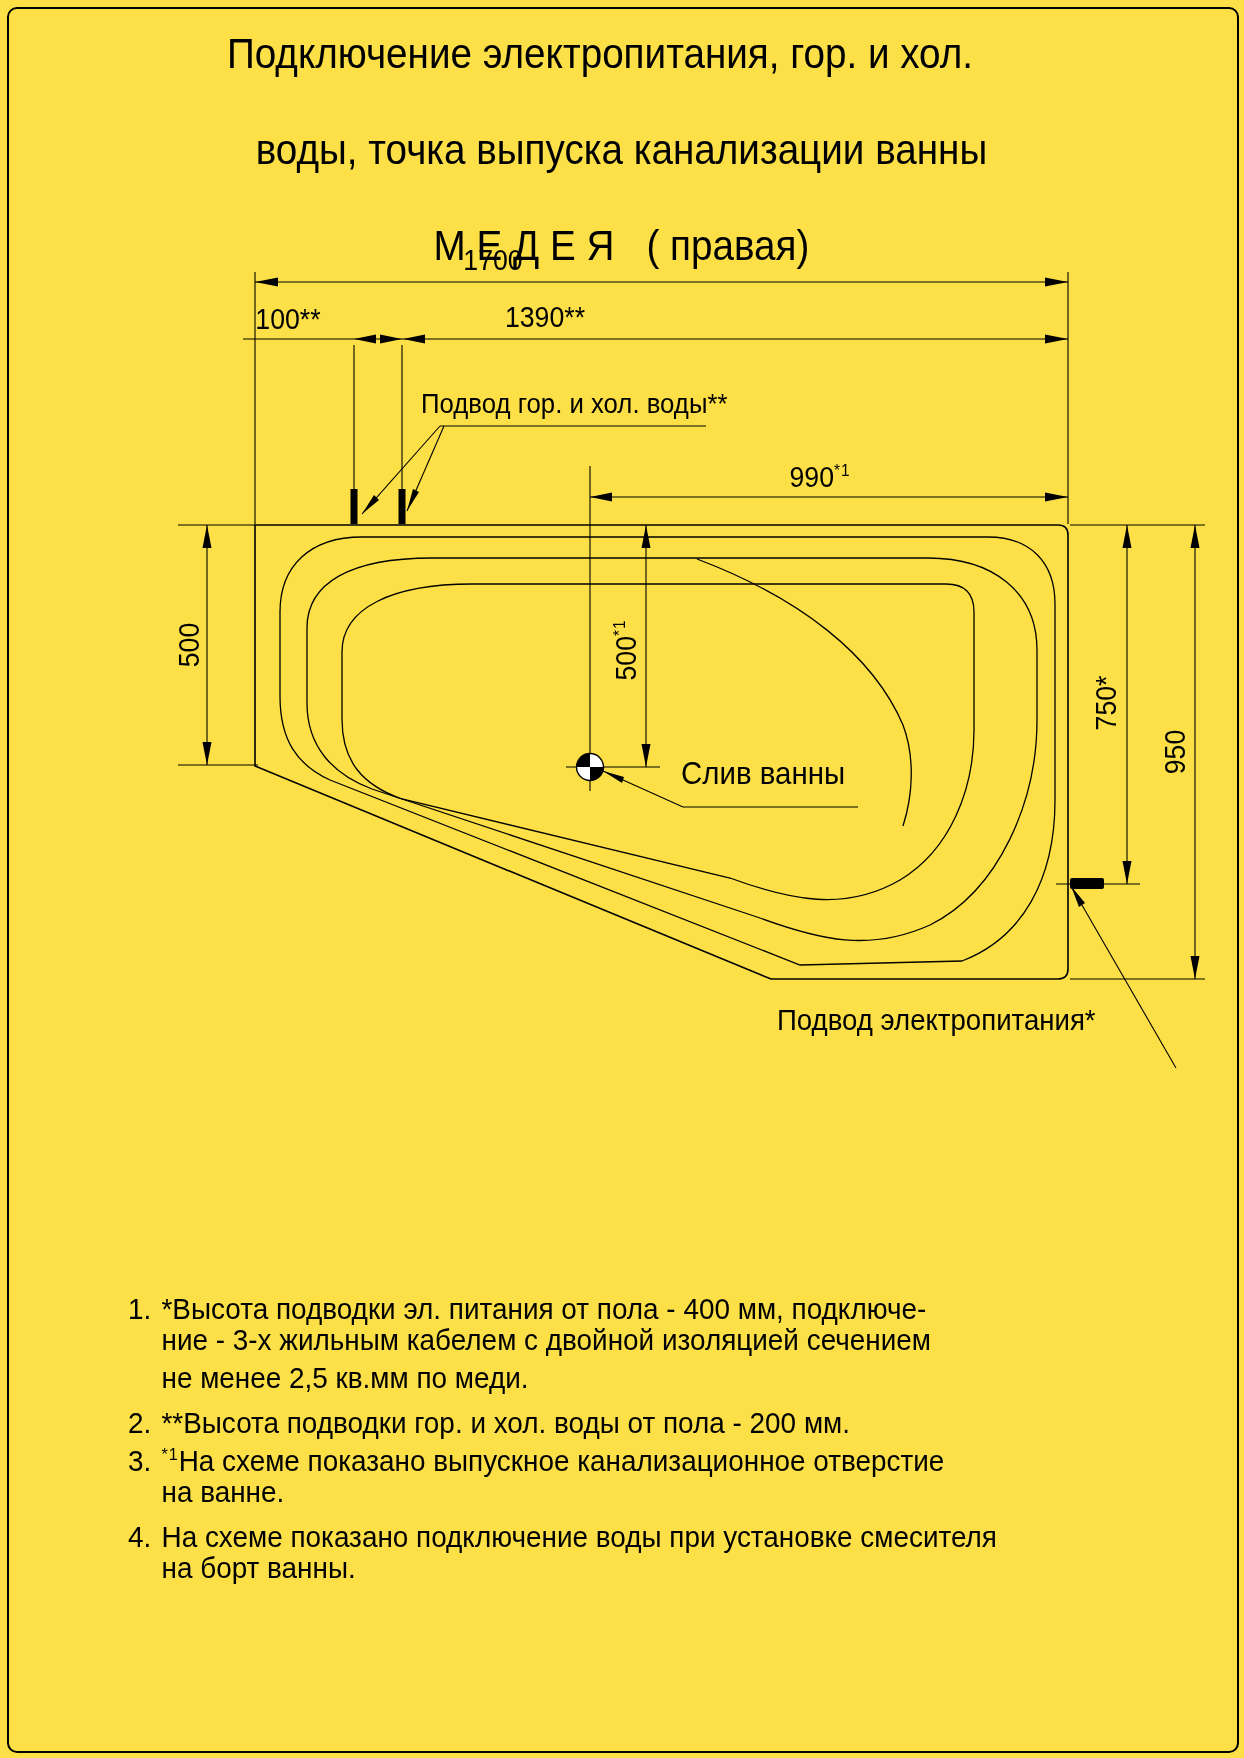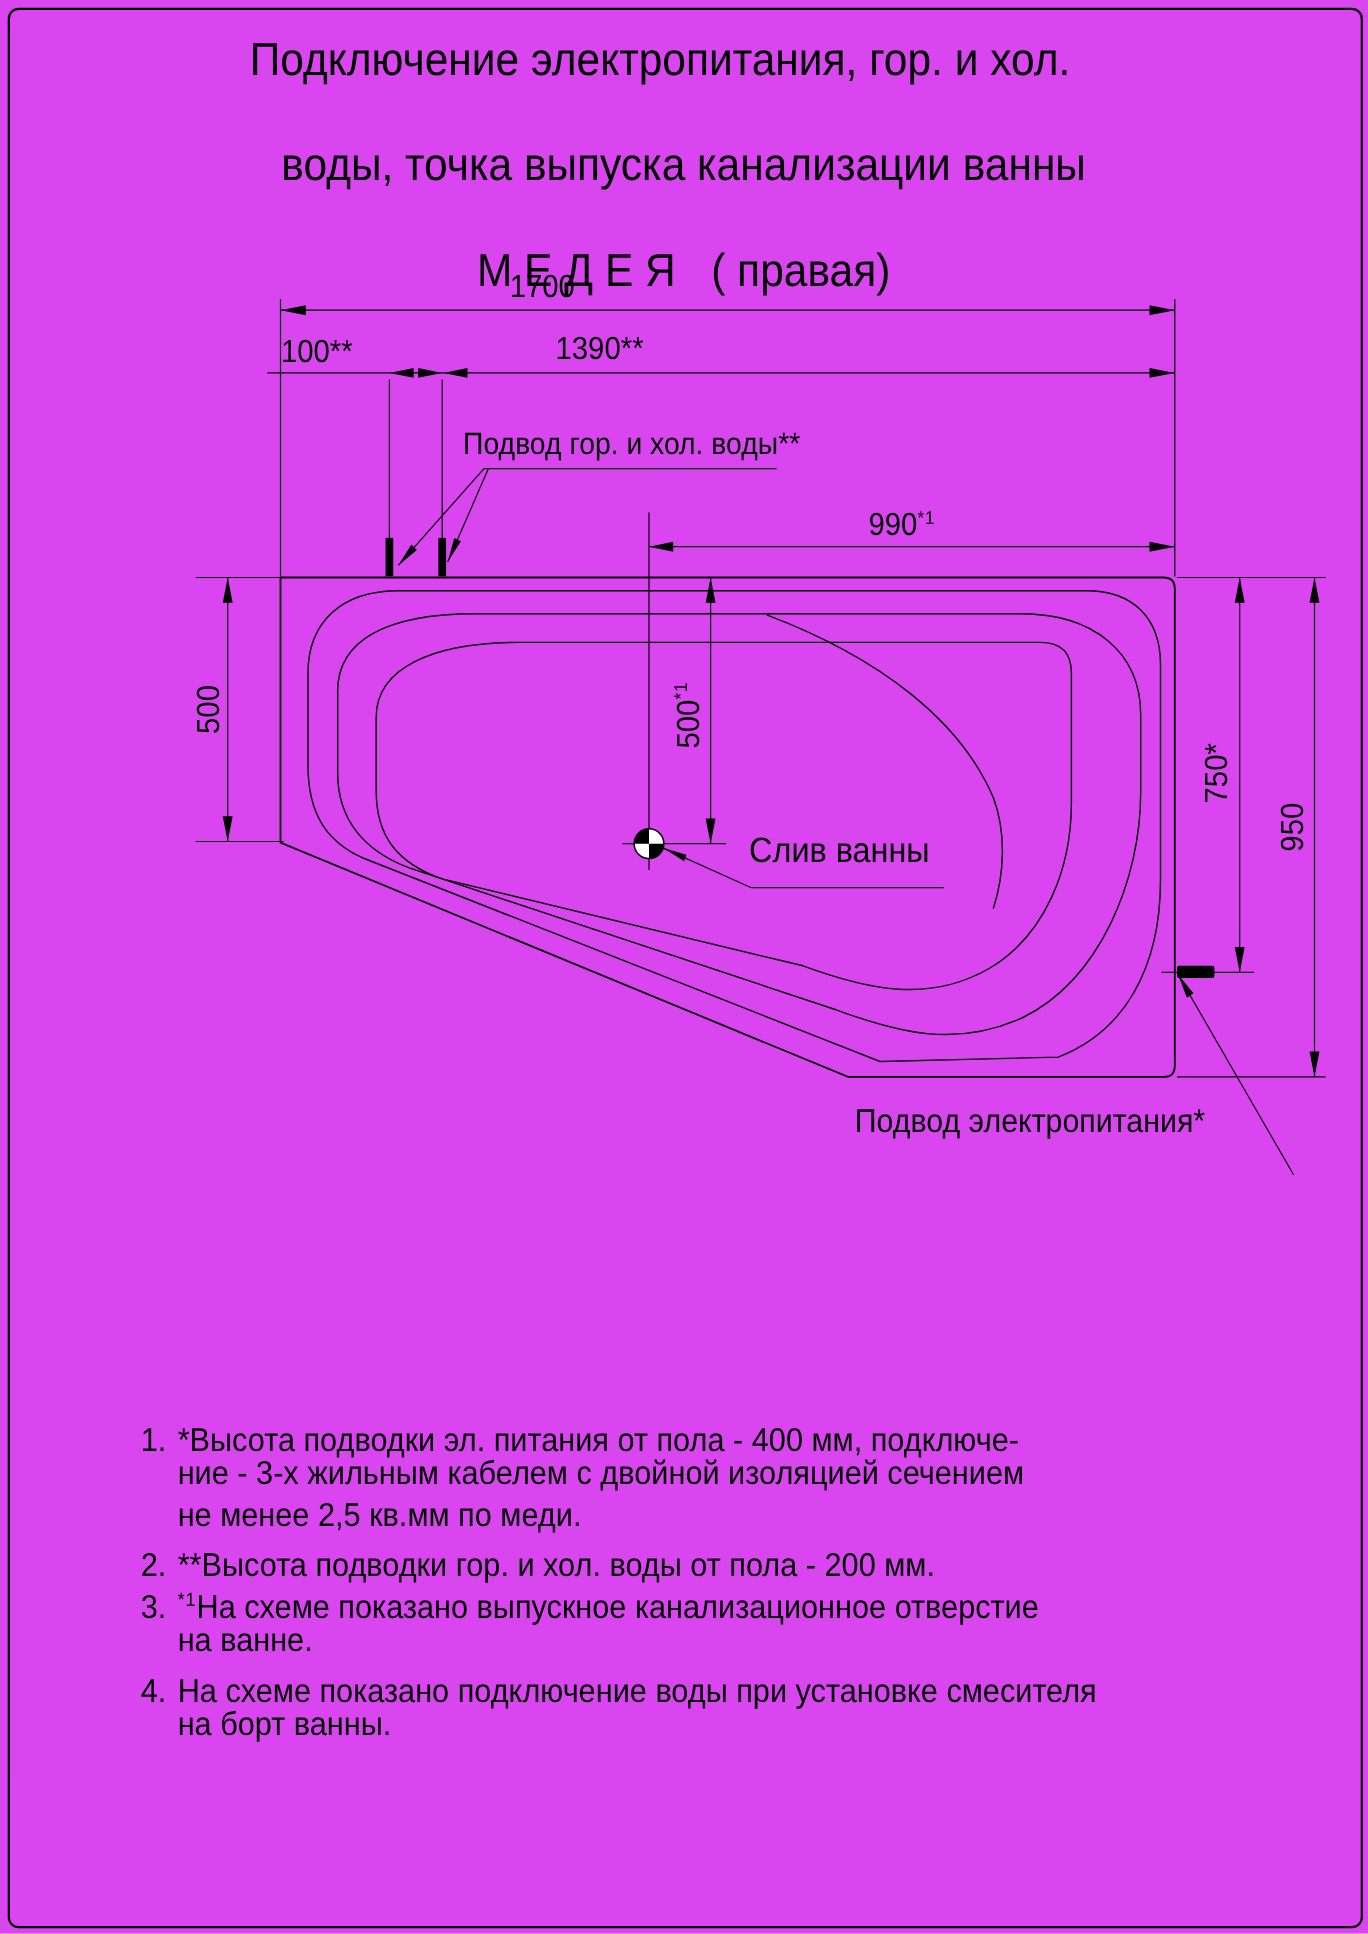--- a/index.html
+++ b/index.html
@@ -1,17 +1,17 @@
 <!DOCTYPE html>
 <html><head>
 <meta charset="utf-8">
 <style>
   html,body{margin:0;padding:0;background:#ffffff;}
   .page{
-    position:relative;width:1244px;height:1758px;background:#d946ef;
+    position:relative;width:1244px;height:1758px;background:#fde047;
     font-family:"Liberation Sans", sans-serif;color:#000;overflow:hidden;
   }
   .page-border{
     position:absolute;left:7px;top:7px;width:1228px;height:1742px;
     border:2px solid #000;border-radius:10px;pointer-events:none;
   }
   .drawing-svg{position:absolute;left:0;top:0;}
   .title{
     position:absolute;left:0;top:30px;width:1200px;text-align:center;
     font-size:42px;line-height:48px;transform:scaleX(0.92);transform-origin:600px 0;

